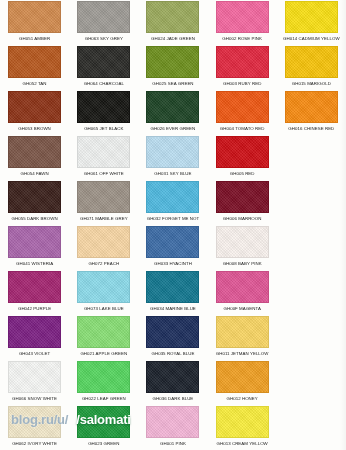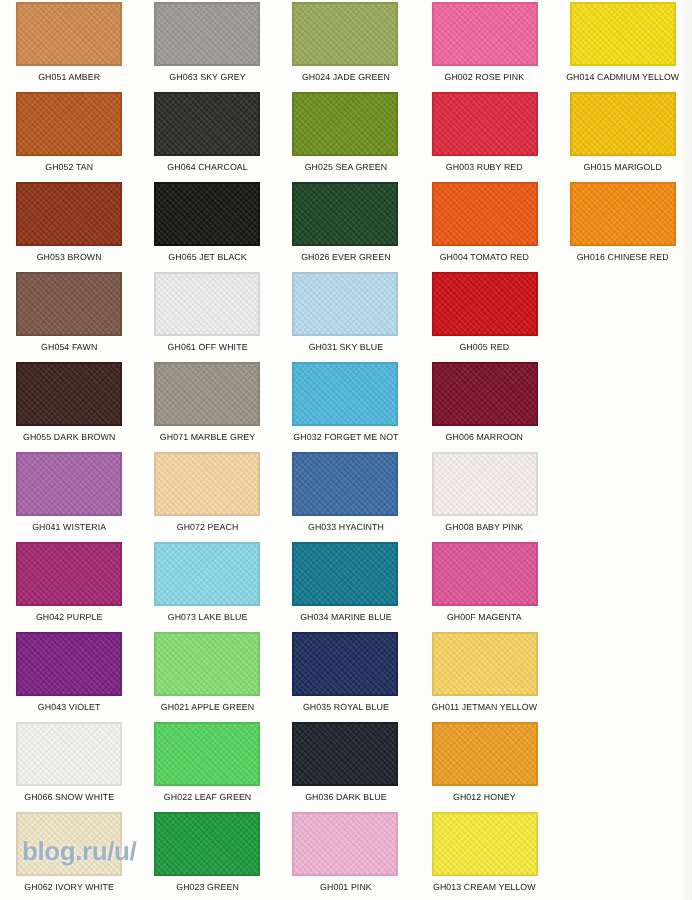--- a/index.html
+++ b/index.html
@@ -78,21 +78,21 @@
   
   #watermark {
     position: absolute;
     left: 0;
     top: 413px;
     width: 346px;
     height: 20px;
     pointer-events: none;
     z-index: 30;
     display: flex;
-    align-items: flex-end;
+    align-items: flex-start;
   }
   .wm-text {
     font-size: 13px;
     font-weight: bold;
     font-family: "Liberation Sans", sans-serif;
     color: #ffffff;
     text-shadow:
        0 0 2px rgba(120,140,160,0.85),
        0 1px 1px rgba(60,80,100,0.6);
     letter-spacing: -0.2px;
@@ -350,15 +350,16 @@
     <div class="cell">
       <div class="swatch empty"></div>
       <div class="label blank"></div>
     </div>
   </div>
 
   <div class="edge-shade"></div>
 
   <div id="watermark">
     <span class="wm-text wm-a">blog.ru/u/</span>
+    <span class="wm-text wm-b">/salomati</span>
   </div>
 
 </div>
 
 </body></html>

